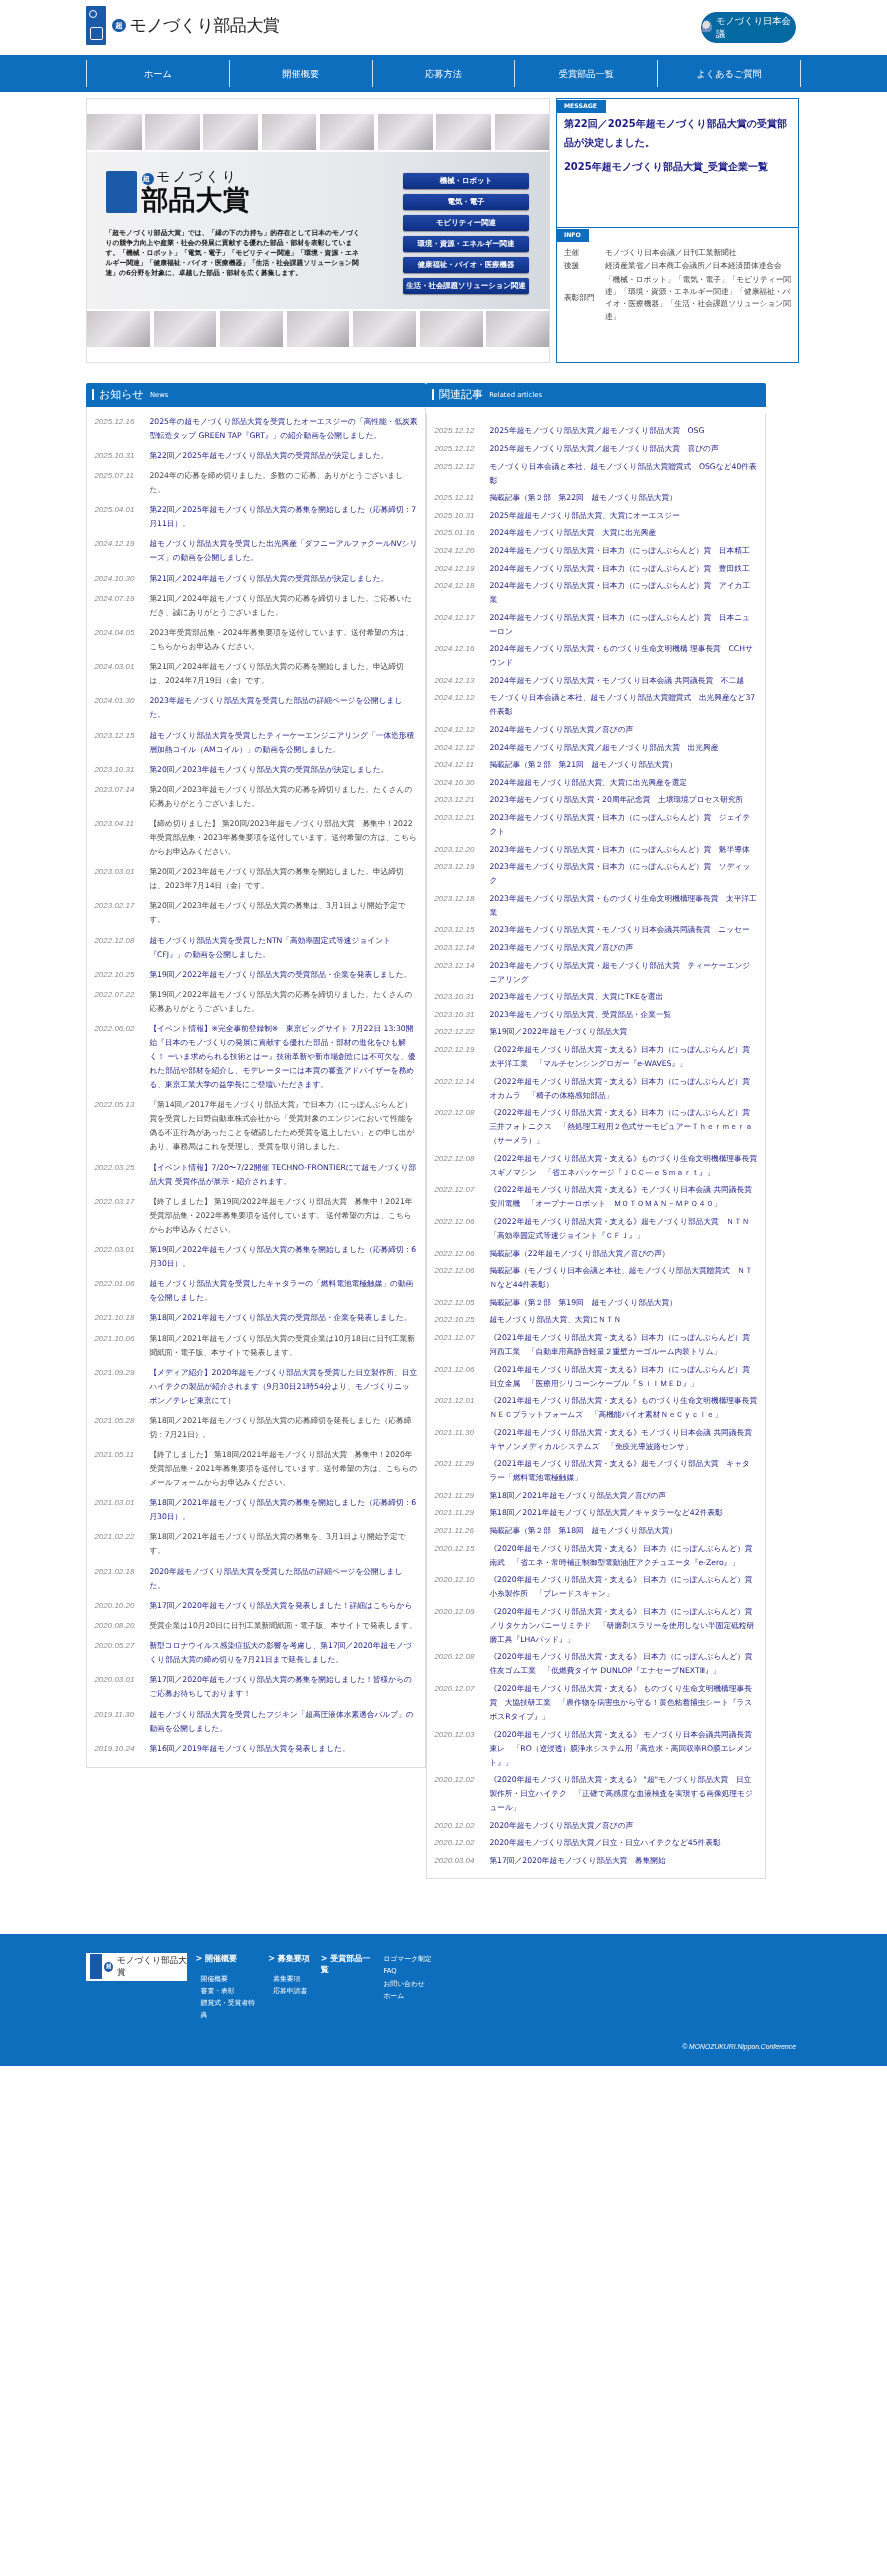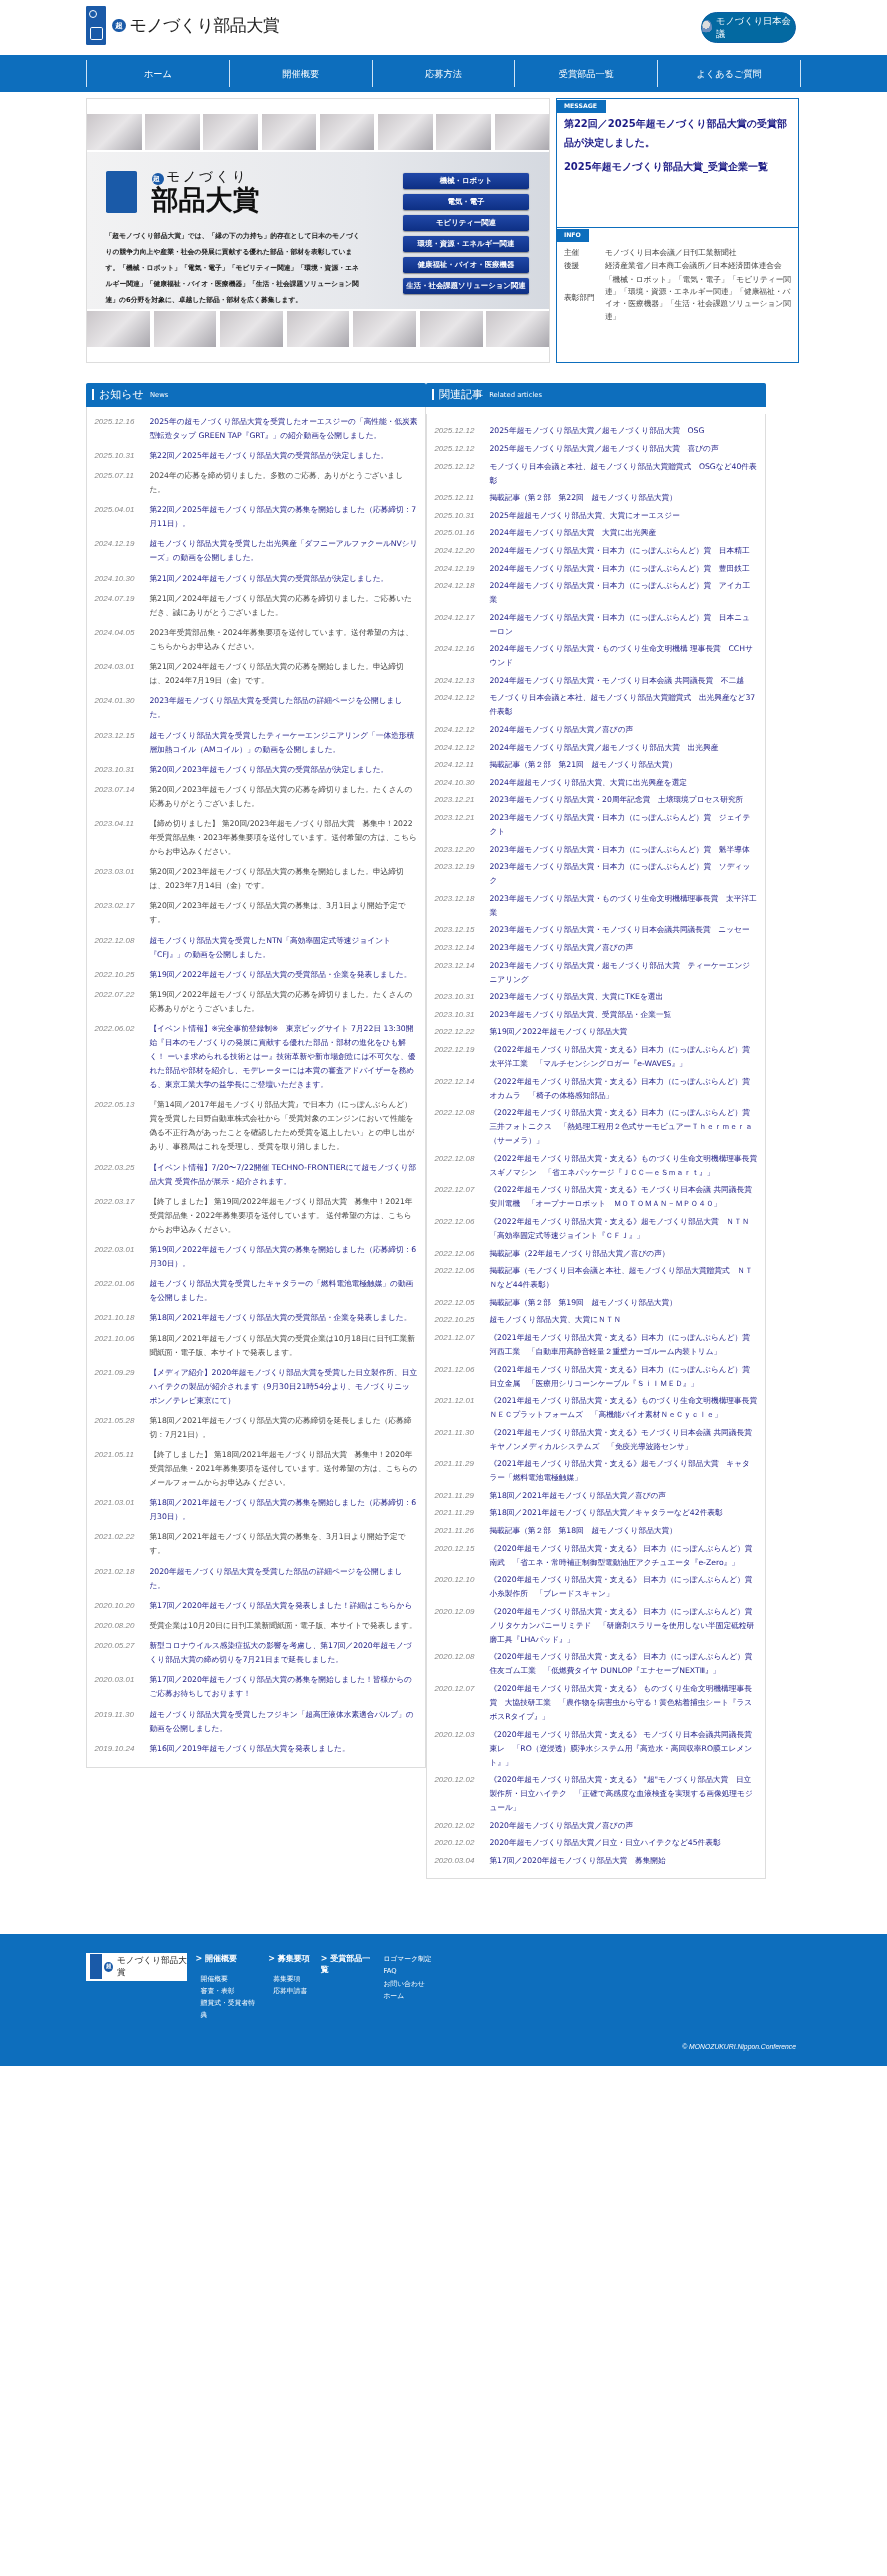--- a/index.html
+++ b/index.html
@@ -29,21 +29,21 @@
   .banner { width: 464px; height: 265px; border: 0.6px solid #ddd; position: relative; overflow: hidden; background: #fff; }
   .banner .tiles-top, .banner .tiles-bot { position: absolute; left: 0; right: 0; height: 36px; display: flex; gap: 3.7px; }
   .banner .tiles-top { top: 15px; }
   .banner .tiles-bot { bottom: 15px; }
   .tile { flex: 1; background: linear-gradient(135deg, #c9c5c8, #e8e6e8 50%, #a9a7ad); }
   .banner .center { position: absolute; left: 0; right: 0; top: 53px; bottom: 53px; background: linear-gradient(90deg, #f2f2f3, #e6e8ec 60%, #d5d9e0); }
   .bl-logo { position: absolute; left: 18.5px; top: 69px; display: flex; align-items: flex-end; }
   .bl-logo .mark { width: 31px; height: 42px; background: #1a5aa8; border-radius: 1.8px; }
   .bl-logo .txt1 { font-size: 13.6px; color: #111; letter-spacing: 2.5px; }
   .bl-logo .txt2 { font-size: 27px; font-weight: bold; color: #111; line-height: 27px; }
-  .bl-desc { position: absolute; left: 18.5px; top: 129px; width: 259px; font-size: 6.8px; line-height: 16px; color: #222; font-weight: bold; }
+  .bl-desc { position: absolute; left: 18.5px; top: 129px; width: 259px; font-size: 6.8px; line-height: 10px; color: #222; font-weight: bold; }
   .cat-btns { position: absolute; right: 20px; top: 74px; width: 126px; display: flex; flex-direction: column; gap: 5px; }
   .cat-btn { height: 16px; background: linear-gradient(#2148a8, #0d2f84); color: #fff; font-size: 7.4px; font-weight: bold; text-align: center; line-height: 16px; border-radius: 1.8px; box-shadow: 0 0.6px 1.2px rgba(0,0,0,.4); }
 
   .side-box { width: 243px; margin-left: 5.5px; border: 1.2px solid #0d6ebd; height: 265px; display: flex; flex-direction: column; }
   .side-tag { display: inline-block; background: #0d6ebd; color: #fff; font-weight: bold; font-size: 6.2px; padding: 2.5px 8.6px 3.7px 7.4px; }
   .msg { height: 129px; border-bottom: 1.2px solid #0d6ebd; }
   .msg h2 { color: #1d1c86; font-size: 10px; line-height: 18.5px; padding: 2.5px 6.2px 0 7.4px; font-weight: bold; }
   .msg .msg-link { display: block; color: #1d1c86; font-size: 10px; font-weight: bold; padding: 7.4px 6.2px 0 7.4px; }
   .info-table { padding: 5px 6.2px 0 7.4px; font-size: 7.7px; color: #444; }
   .info-row { display: flex; line-height: 12.3px; margin-bottom: 1.2px; }
@@ -126,21 +126,21 @@
         <div class="tile"></div>
           <div class="tile"></div>
           <div class="tile"></div>
           <div class="tile"></div>
           <div class="tile"></div>
           <div class="tile"></div>
           <div class="tile"></div>
       </div>
       <div class="bl-logo">
         <span class="mark"></span>
-        <div style="margin-left:15px;">
+        <div style="margin-left:5px;">
           <div class="txt1"><span class="cho-badge" style="margin:0 2.5px 0 0;width:12.3px;height:12.3px;font-size:6.8px;">超</span><span>モノづくり</span></div>
           <div class="txt2">部品大賞</div>
         </div>
       </div>
       <p class="bl-desc">「超モノづくり部品大賞」では、「縁の下の力持ち」的存在として日本のモノづくりの競争力向上や産業・社会の発展に貢献する優れた部品・部材を表彰しています。「機械・ロボット」「電気・電子」「モビリティー関連」「環境・資源・エネルギー関連」「健康福祉・バイオ・医療機器」「生活・社会課題ソリューション関連」の6分野を対象に、卓越した部品・部材を広く募集します。</p>
       <div class="cat-btns">
         <a class="cat-btn">機械・ロボット</a>
         <a class="cat-btn">電気・電子</a>
         <a class="cat-btn">モビリティー関連</a>
         <a class="cat-btn">環境・資源・エネルギー関連</a>

